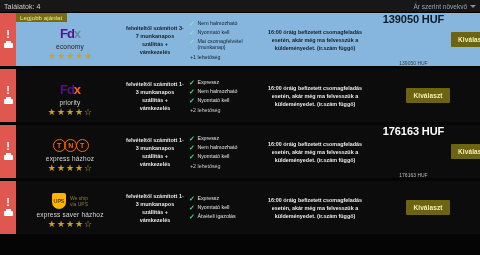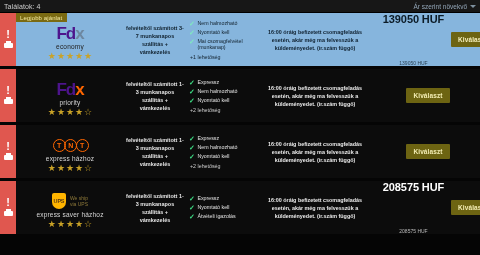--- a/index.html
+++ b/index.html
@@ -63,21 +63,21 @@
   }
 
   
   .carrier{
     width:108px;flex:0 0 108px;
     display:flex;flex-direction:column;align-items:center;justify-content:center;
     gap:2px;padding-top:6px;box-sizing:border-box;
   }
   .logo{height:17px;display:flex;align-items:center;justify-content:center;}
 
-  .fedex{font-size:17px;font-weight:bold;letter-spacing:-1px;line-height:17px;}
+  .fedex{font-size:13px;font-weight:bold;letter-spacing:-1px;line-height:17px;}
   .fedex .fe{color:#4d148c;}
   .row.highlight .fedex .fe{color:#4d148c;}
 
   .svc{
     font-size:6.5px;color:#d8d8d8;letter-spacing:.2px;margin-top:-1px;
   }
   .row.highlight .svc{color:#222;}
 
   .tnt{
     display:flex;gap:0px;align-items:center;
@@ -298,20 +298,24 @@
             <span class="tick">✓</span>
             <span class="txt">Nem halmozható</span>
           </div>
           <div class="feat">
             <span class="tick">✓</span>
             <span class="txt">Nyomtató kell</span>
           </div>
           <div class="more">+2 lehetőség</div>
         </div>
         <div class="note">16:00 óráig befizetett csomagfeladás esetén, akár még ma felvesszük a küldeményedet. (ir.szám függő)</div>
+        <div class="price">
+          <div class="big">176163 HUF</div>
+          <div class="small">176163 HUF</div>
+        </div>
         <div class="action">
           <button class="btn">Kiválaszt</button>
         </div>
       </div>
       <div class="row">
         <div class="rail">
           <span class="bang">!</span>
           <span class="printer">
             <span class="top"></span>
             <span class="body"></span>
@@ -345,23 +349,19 @@
           <div class="feat">
             <span class="tick">✓</span>
             <span class="txt">Nyomtató kell</span>
           </div>
           <div class="feat">
             <span class="tick">✓</span>
             <span class="txt">Átvételi igazolás</span>
           </div>
         </div>
         <div class="note">16:00 óráig befizetett csomagfeladás esetén, akár még ma felvesszük a küldeményedet. (ir.szám függő)</div>
-        <div class="price">
-          <div class="big">208575 HUF</div>
-          <div class="small">208575 HUF</div>
-        </div>
         <div class="action">
           <button class="btn">Kiválaszt</button>
         </div>
       </div>
     </div>
 
 </div>
 
 </body></html>

